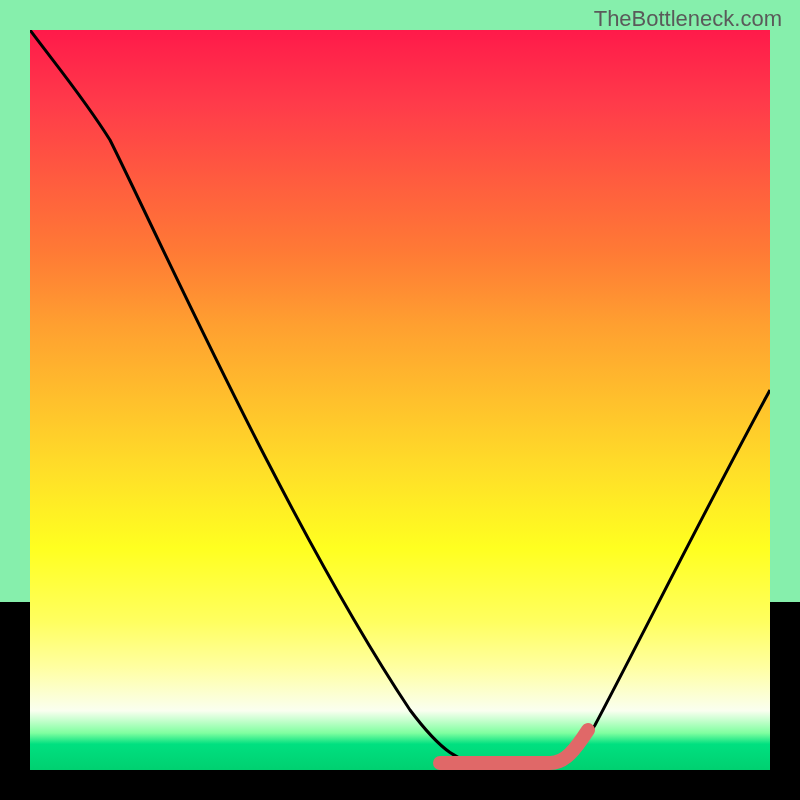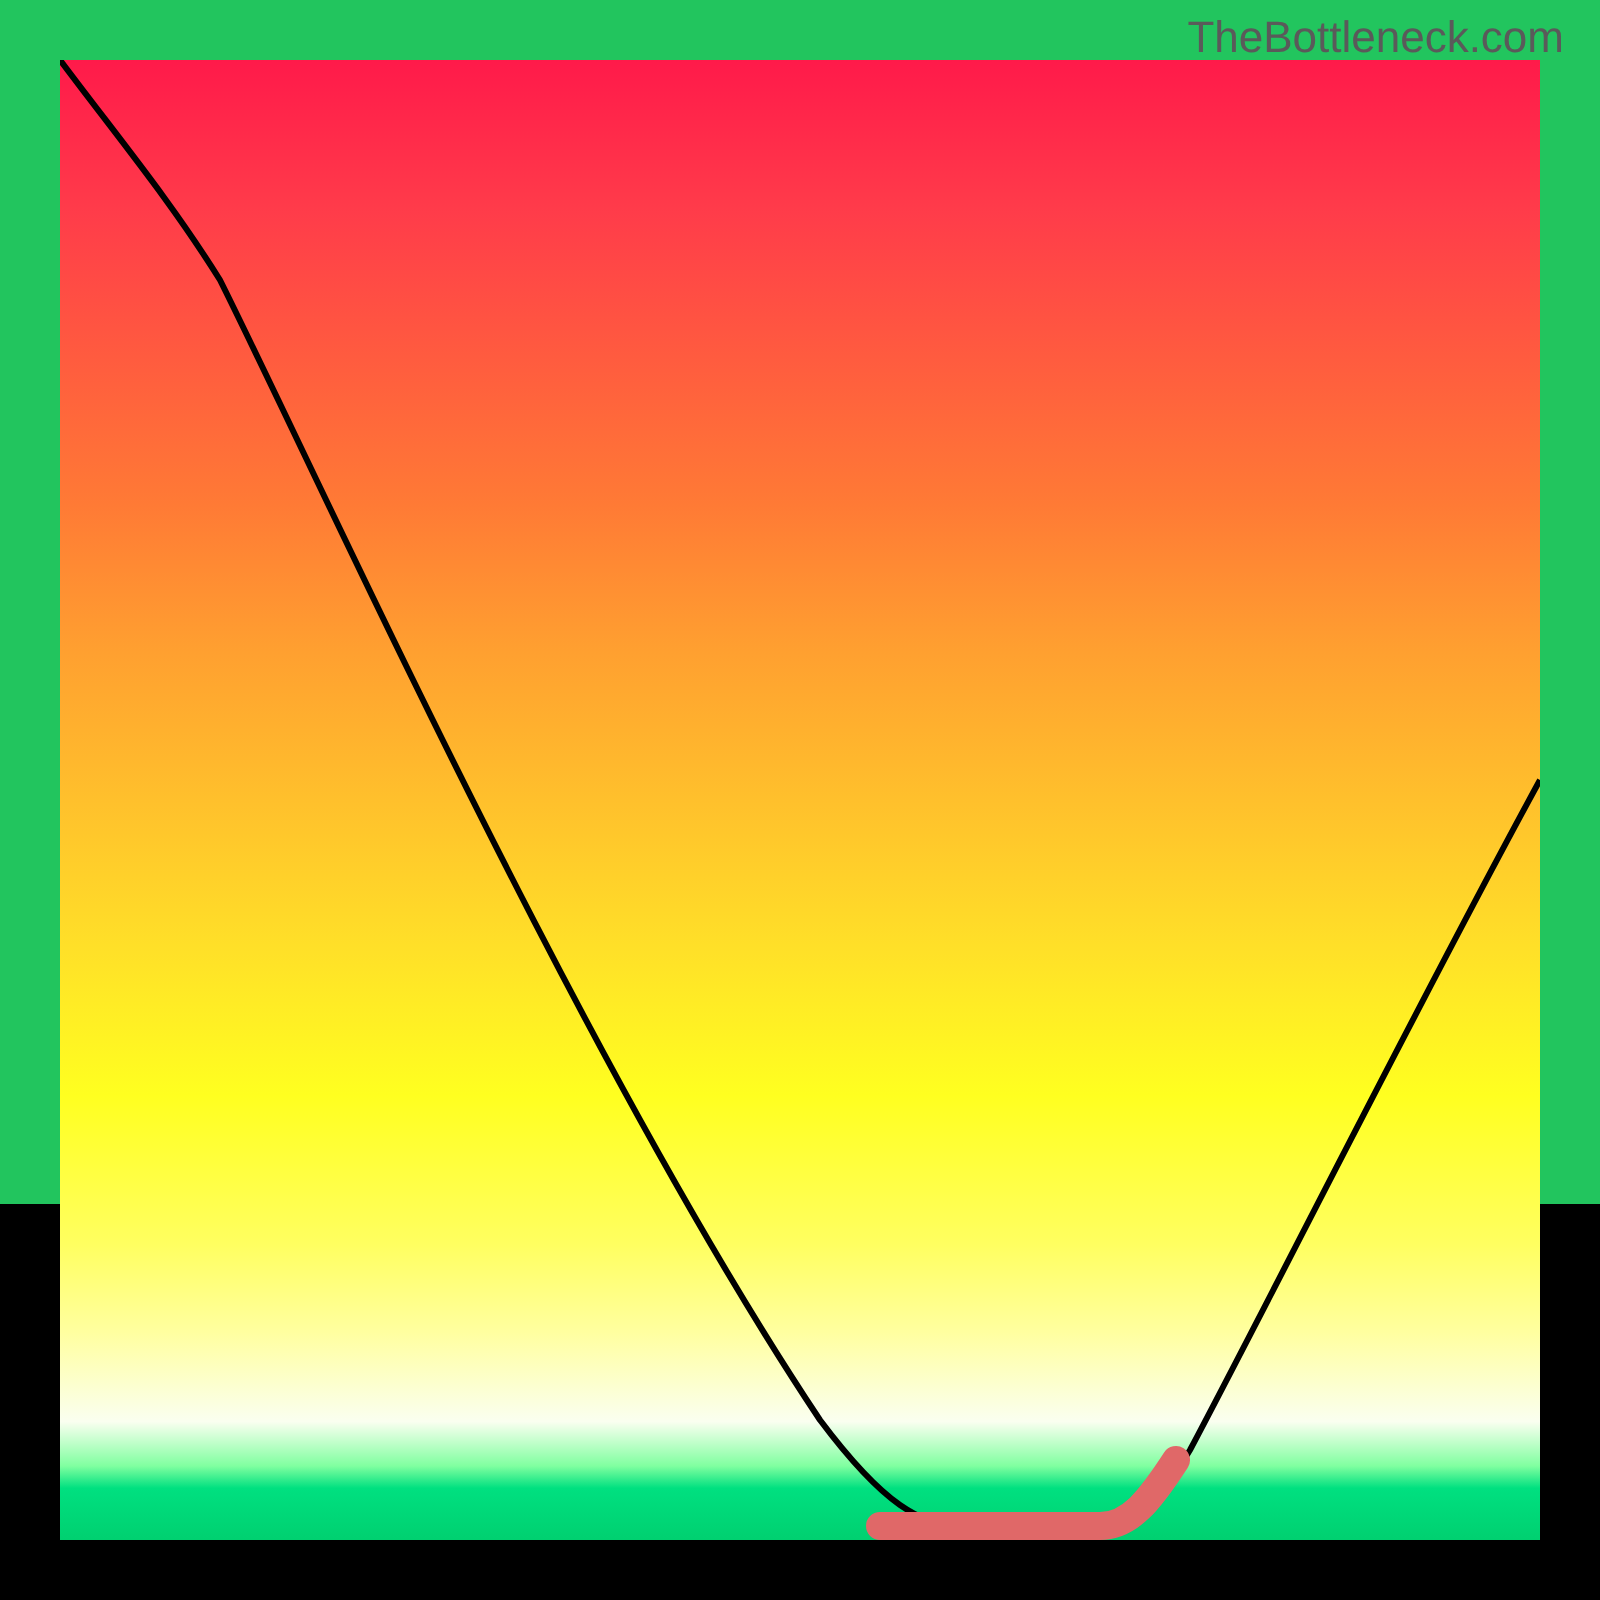--- a/index.html
+++ b/index.html
@@ -8,21 +8,21 @@
     width: 800px;
     height: 800px;
     background: #000;
     font-family: Arial, sans-serif;
     overflow: hidden;
   }
   .container {
     position: relative;
     width: 800px;
     height: 602px;
-    background: #22c55e;
+    background: #86efac;
   }
   .watermark {
     position: absolute;
     top: 6px;
     right: 18px;
     color: #5a5a5a;
     font-size: 22px;
     font-weight: 500;
     z-index: 10;
   }

